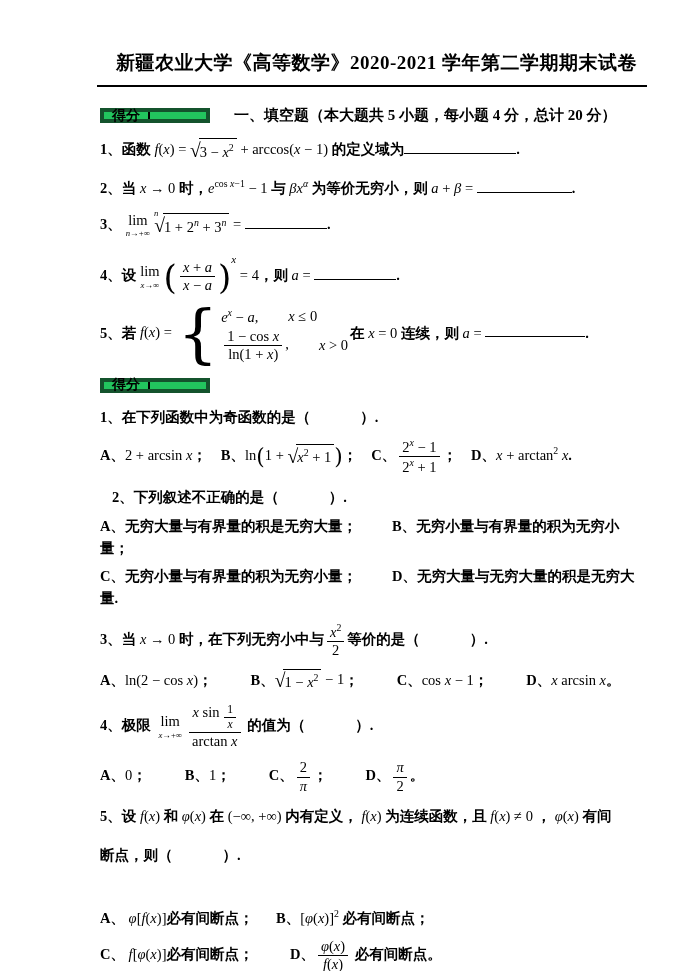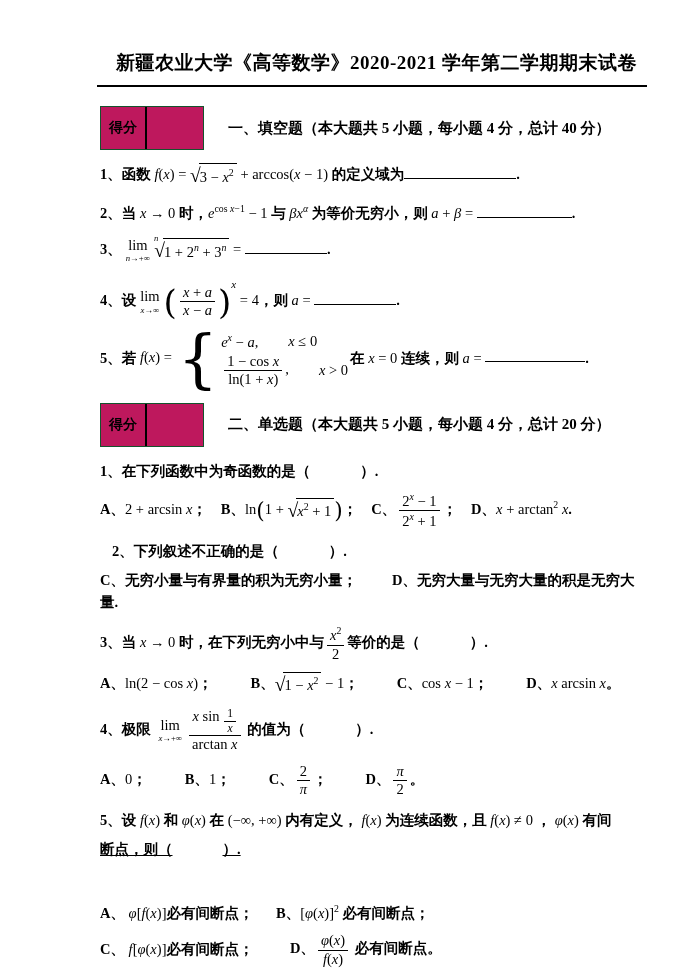--- a/index.html
+++ b/index.html
@@ -2,21 +2,21 @@
 <html><head>
 <meta charset="utf-8">
 <style>
   html,body{margin:0;padding:0;background:#ffffff;}
   .page{width:687px;height:971px;background:#fff;color:#000;position:relative;overflow:hidden;
         font-family:"Liberation Serif","DejaVu Serif",serif;font-size:14.5px;}
   .inner{padding:50px 40px 0 100px;}
   .title{font-size:19px;font-weight:bold;text-align:left;padding-left:16px;letter-spacing:0.5px;}
   .rule{border:none;border-top:2px solid #000;margin:9px 0 0 -3px;}
   .sec-head{display:flex;align-items:center;margin:19px 0 4px 0;}
-  .score{display:inline-flex;border:1px solid #14532d;height:44px;box-sizing:border-box;background:#be185d;}
+  .score{display:inline-flex;border:4px solid #14532d;height:15px;box-sizing:border-box;background:#22c55e;}
   .score .lbl{width:44px;display:flex;align-items:center;justify-content:center;
               border-right:2px solid #000;font-weight:bold;font-size:14px;}
   .score .val{width:56px;}
   .sec-title{font-weight:bold;margin-left:24px;font-size:15px;}
   .q{font-weight:bold;margin:13px 0;line-height:1.55;}
   .opts{font-weight:bold;margin:9px 0;line-height:1.5;}
   .m{font-weight:normal;}
   i{font-style:italic;}
   sup{font-size:0.68em;}
   .blank{display:inline-block;border-bottom:1.3px solid #000;height:14px;vertical-align:baseline;}
@@ -54,21 +54,21 @@
   <div class="inner">
 
     <div class="title">新疆农业大学《高等数学》2020-2021 学年第二学期期末试卷</div>
     <hr class="rule">
 
     <div class="sec-head">
       <div class="score">
         <div class="lbl">得分</div>
         <div class="val"></div>
       </div>
-      <div class="sec-title">一、填空题（本大题共 5 小题，每小题 4 分，总计 40 分）</div>
+      <div class="sec-title">一、填空题（本大题共 5 小题，每小题 4 分，总计 20 分）</div>
     </div>
 
     <div class="q">1、函数<span class="m"> <i>f</i>(<i>x</i>) = <span class="sq">
             <span class="rad">√</span>
             <span class="vin">3 − <i>x</i><sup>2</sup></span>
           </span> + arccos(<i>x</i> − 1) </span>的定义域为<span class="blank" style="width:112px"></span>.</div>
     <div class="q">2、当<span class="m"> <i>x</i> → 0 </span>时，<span class="m"><i>e</i><sup>cos <i>x</i>−1</sup> − 1 </span>与<span class="m"> <i>βx</i><sup><i>α</i></sup> </span>为等价无穷小，则<span class="m"> <i>a</i> + <i>β</i> = </span><span class="blank" style="width:95px"></span>.</div>
     <div class="q">3、<span class="m"><span class="lim">
             <span>lim</span>
             <span class="lsub"><i>n</i>→+∞</span>
@@ -99,33 +99,33 @@
                 <span class="cond"><i>x</i> &gt; 0</span>
               </span>
             </span>
           </span></span>在<span class="m"> <i>x</i> = 0 </span>连续，则<span class="m"> <i>a</i> = </span><span class="blank" style="width:100px"></span>.</div>
 
     <div class="sec-head" style="margin-top:14px;">
       <div class="score">
         <div class="lbl">得分</div>
         <div class="val"></div>
       </div>
-      <div class="sec-title">二、单选题（本大题共 5 小题，每小题 4 分，总计 20 分）</div>
     </div>
 
     <div class="q" style="margin-bottom:0;">1、在下列函数中为奇函数的是（<span class="gap"></span>）.</div>
     <div class="opts">A、<span class="m">2 + arcsin <i>x</i></span>；<span class="osp2"></span>B、<span class="m">ln<span class="bp2">(</span>1 + <span class="sq">
             <span class="rad">√</span>
             <span class="vin"><i>x</i><sup>2</sup> + 1</span>
           </span><span class="bp2">)</span></span>；<span class="osp2"></span>C、<span class="m"><span class="fr">
             <span class="nu">2<sup><i>x</i></sup> − 1</span>
             <span class="de">2<sup><i>x</i></sup> + 1</span>
           </span></span>；<span class="osp2"></span>D、<span class="m"><i>x</i> + arctan<sup>2</sup> <i>x</i></span>.</div>
 
     <div class="q" style="margin:10px 0 4px 12px;">2、下列叙述不正确的是（<span class="gap"></span>）.</div>
+    <div class="opts" style="margin:7px 0;"><span class="col1">A、无穷大量与有界量的积是无穷大量；</span>B、无穷小量与有界量的积为无穷小量；</div>
     <div class="opts" style="margin:7px 0;"><span class="col1">C、无穷小量与有界量的积为无穷小量；</span>D、无穷大量与无穷大量的积是无穷大量.</div>
 
     <div class="q" style="margin:12px 0 2px 0;">3、当<span class="m"> <i>x</i> → 0 </span>时，在下列无穷小中与<span class="m"><span class="fr">
             <span class="nu"><i>x</i><sup>2</sup></span>
             <span class="de">2</span>
           </span></span>等价的是（<span class="gap"></span>）.</div>
     <div class="opts">A、<span class="m">ln(2 − cos <i>x</i>)</span>；<span class="osp"></span>B、<span class="m"><span class="sq">
             <span class="rad">√</span>
             <span class="vin">1 − <i>x</i><sup>2</sup></span>
           </span> − 1</span>；<span class="osp"></span>C、<span class="m">cos <i>x</i> − 1</span>；<span class="osp"></span>D、<span class="m"><i>x</i> arcsin <i>x</i></span>。</div>
@@ -142,21 +142,21 @@
           </span> </span>的值为（<span class="gap"></span>）.</div>
     <div class="opts">A、<span class="m">0</span>；<span class="osp"></span>B、<span class="m">1</span>；<span class="osp"></span>C、<span class="m"><span class="fr">
             <span class="nu">2</span>
             <span class="de"><i>π</i></span>
           </span></span>；<span class="osp"></span>D、<span class="m"><span class="fr">
             <span class="nu"><i>π</i></span>
             <span class="de">2</span>
           </span></span>。</div>
 
     <div class="q" style="margin:10px 0 2px 0;">5、设<span class="m"> <i>f</i>(<i>x</i>) </span>和<span class="m"> <i>φ</i>(<i>x</i>) </span>在<span class="m"> (−∞, +∞) </span>内有定义，<span class="m"> <i>f</i>(<i>x</i>) </span>为连续函数，且<span class="m"> <i>f</i>(<i>x</i>) ≠ 0 </span>，<span class="m"> <i>φ</i>(<i>x</i>) </span>有间</div>
-    <div class="q" style="margin:7px 0 4px 0;text-decoration:underline;">断点，则（<span class="gap"></span>）.</div>
+    <div class="q" style="margin:16px 0 4px 0;">断点，则（<span class="gap"></span>）.</div>
     <div class="opts" style="margin:6px 0;"><span class="col1b">A、<span class="m"> <i>φ</i>[<i>f</i>(<i>x</i>)]</span>必有间断点；</span>B、<span class="m">[<i>φ</i>(<i>x</i>)]<sup>2</sup> </span>必有间断点；</div>
     <div class="opts" style="margin:8px 0;"><span class="col1c">C、<span class="m"> <i>f</i>[<i>φ</i>(<i>x</i>)]</span>必有间断点；</span>D、<span class="m"><span class="fr">
             <span class="nu"><i>φ</i>(<i>x</i>)</span>
             <span class="de"><i>f</i>(<i>x</i>)</span>
           </span> </span>必有间断点。</div>
 
     <div class="sec-head" style="margin-top:16px;">
       <div class="score">
         <div class="lbl">得分</div>
         <div class="val"></div>

